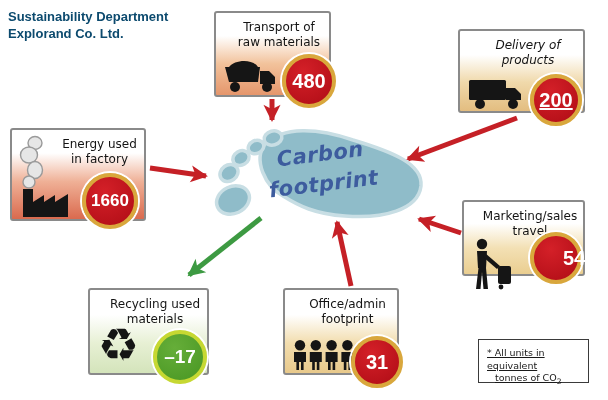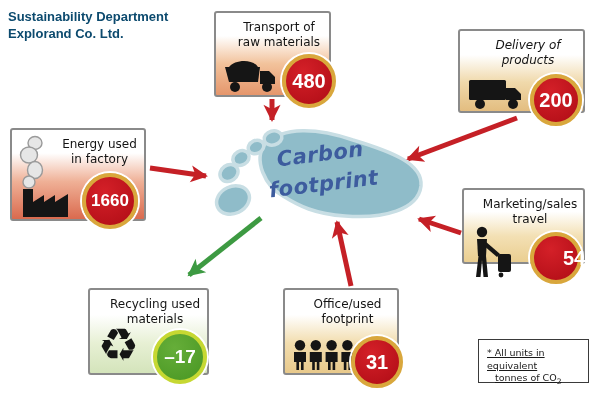--- a/index.html
+++ b/index.html
@@ -131,21 +131,21 @@
       <g fill="#e6e6e6" stroke="#9a9a9a" stroke-width="1.4">
         <ellipse cx="17" cy="9" rx="7" ry="6.5"></ellipse>
         <ellipse cx="11" cy="21" rx="8.5" ry="8"></ellipse>
         <ellipse cx="17" cy="36" rx="7.5" ry="8.5"></ellipse>
         <ellipse cx="11" cy="48" rx="6" ry="6"></ellipse>
       </g>
       <path fill="#151515" d="M5,83 L5,55 L15,55 L15,68 L26,61 L26,68 L37,61 L37,68 L50,60 L50,83 Z"></path>
     </svg>
   </div>
 
-  <div class="node-box g-marketing" style="left:462px; top:188px; width:123px; height:76px;">
+  <div class="node-box g-marketing" style="left:462px; top:200px; width:123px; height:76px;">
     <div class="node-label">
       <div>Marketing/sales</div>
       <div>travel</div>
     </div>
     <svg class="node-icon" style="left:8px; top:36px;" width="44" height="53" viewBox="0 0 44 53">
       <g fill="#151515">
         <circle cx="10" cy="6" r="5.2"></circle>
         <path d="M5,13 L15,13 L14,30 L6,30 Z"></path>
         <path d="M6.5,30 L4,51 L8.5,51 L10,34 L11.5,51 L16,51 L14,30 Z"></path>
         <path d="M13,15 L28,28 L25,31 L11,19 Z"></path>
@@ -158,21 +158,21 @@
   <div class="node-box g-recycling" style="left:88px; top:288px; width:121px; height:87px;">
     <div class="node-label">
       <div>Recycling used</div>
       <div>materials</div>
     </div>
     <div class="node-icon icon-glyph" style="left:8px; top:32px;">♻</div>
   </div>
 
   <div class="node-box g-office" style="left:283px; top:288px; width:116px; height:87px;">
     <div class="node-label">
-      <div>Office/used</div>
+      <div>Office/admin</div>
       <div>footprint</div>
     </div>
     <svg class="node-icon" style="left:8px; top:50px;" width="62" height="31" viewBox="0 0 62 31">
       <g fill="#151515">
         <g>
           <circle cx="7" cy="5.2" r="5.2"></circle>
           <path d="M1,12 L13,12 L13,22 L10.6,22 L10.6,30 L8,30 L8,22 L6,22 L6,30 L3.4,30 L3.4,22 L1,22 Z"></path>
         </g>
         <g transform="translate(15.8,0)">
           <circle cx="7" cy="5.2" r="5.2"></circle>
@@ -201,21 +201,21 @@
     </defs>
     <line x1="272" y1="99" x2="272" y2="120" stroke="#c52026" stroke-width="5" marker-end="url(#mred)"></line>
     <line x1="517" y1="118" x2="408" y2="159" stroke="#c52026" stroke-width="5" marker-end="url(#mred)"></line>
     <line x1="150" y1="168" x2="206" y2="176" stroke="#c52026" stroke-width="5" marker-end="url(#mred)"></line>
     <line x1="461" y1="233" x2="419" y2="219" stroke="#c52026" stroke-width="5" marker-end="url(#mred)"></line>
     <line x1="351" y1="286" x2="337" y2="222" stroke="#c52026" stroke-width="5" marker-end="url(#mred)"></line>
     <line x1="261" y1="218" x2="189" y2="275" stroke="#3d9a42" stroke-width="5" marker-end="url(#mgreen)"></line>
   </svg>
 
   <div class="badge badge-red" style="left:282px; top:54px;  width:54px; height:54px; font-size:20px;">480</div>
-  <div class="badge badge-red" style="left:530px; top:74px;  width:52px; height:52px; font-size:20px;">200</div>
+  <div class="badge badge-red" style="left:530px; top:74px;  width:52px; height:52px; font-size:20px;text-decoration:underline;">200</div>
   <div class="badge badge-red" style="left:82px;  top:173px; width:56px; height:56px; font-size:17px;">1660</div>
   <div class="badge badge-red" style="left:530px; top:232px; width:52px; height:52px; font-size:20px;padding-left:36px;">54</div>
   <div class="badge badge-green" style="left:153px; top:330px; width:54px; height:54px; font-size:19px;">–17</div>
   <div class="badge badge-red" style="left:351px; top:336px; width:52px; height:52px; font-size:20px;">31</div>
 
   <div class="footnote">
     <div>* All units in equivalent</div>
     <div class="indent"><span>tonnes of CO</span><sub>2</sub></div>
   </div>
 

